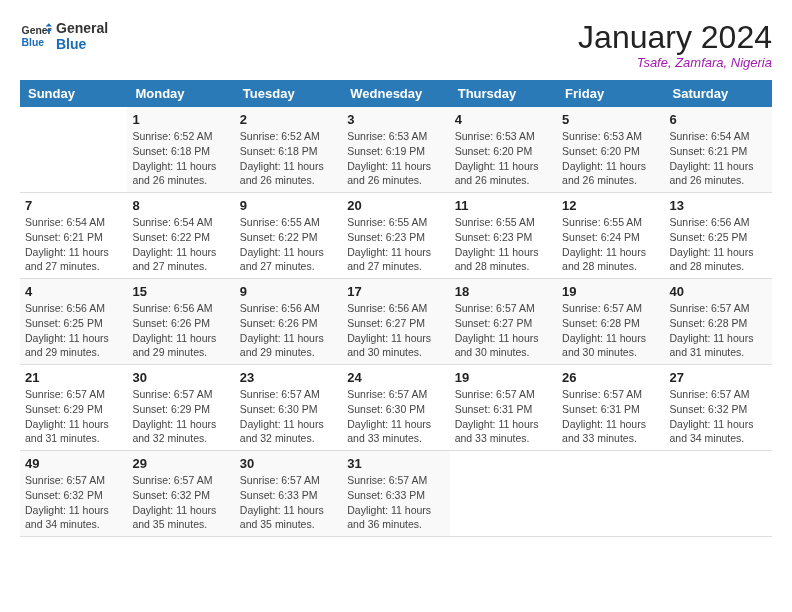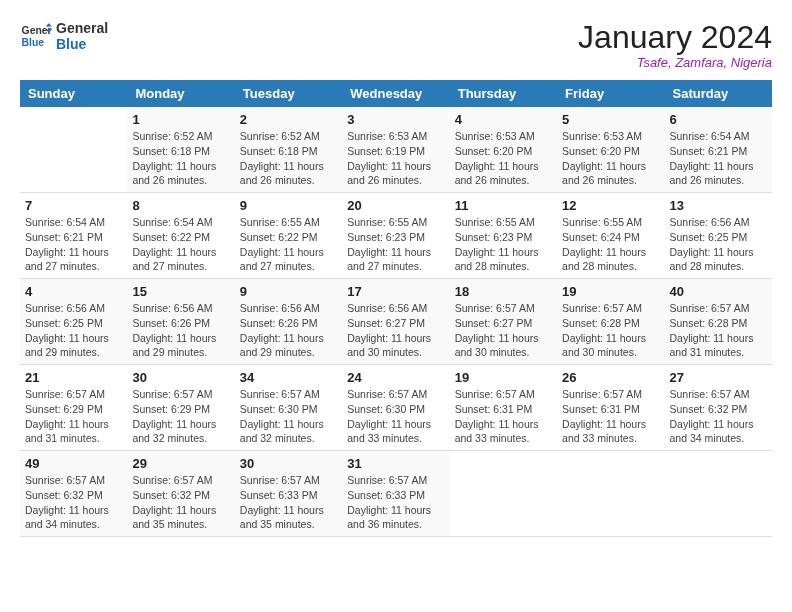--- a/index.html
+++ b/index.html
@@ -272,21 +272,21 @@
 and 31 minutes.</div>
         </td>
         <td>
           <div class="day-num">30</div>
           <div class="day-info" style="white-space: pre-line;">Sunrise: 6:57 AM
 Sunset: 6:29 PM
 Daylight: 11 hours
 and 32 minutes.</div>
         </td>
         <td>
-          <div class="day-num">34</div>
+          <div class="day-num">23</div>
           <div class="day-info" style="white-space: pre-line;">Sunrise: 6:57 AM
 Sunset: 6:30 PM
 Daylight: 11 hours
 and 32 minutes.</div>
         </td>
         <td>
           <div class="day-num">24</div>
           <div class="day-info" style="white-space: pre-line;">Sunrise: 6:57 AM
 Sunset: 6:30 PM
 Daylight: 11 hours

